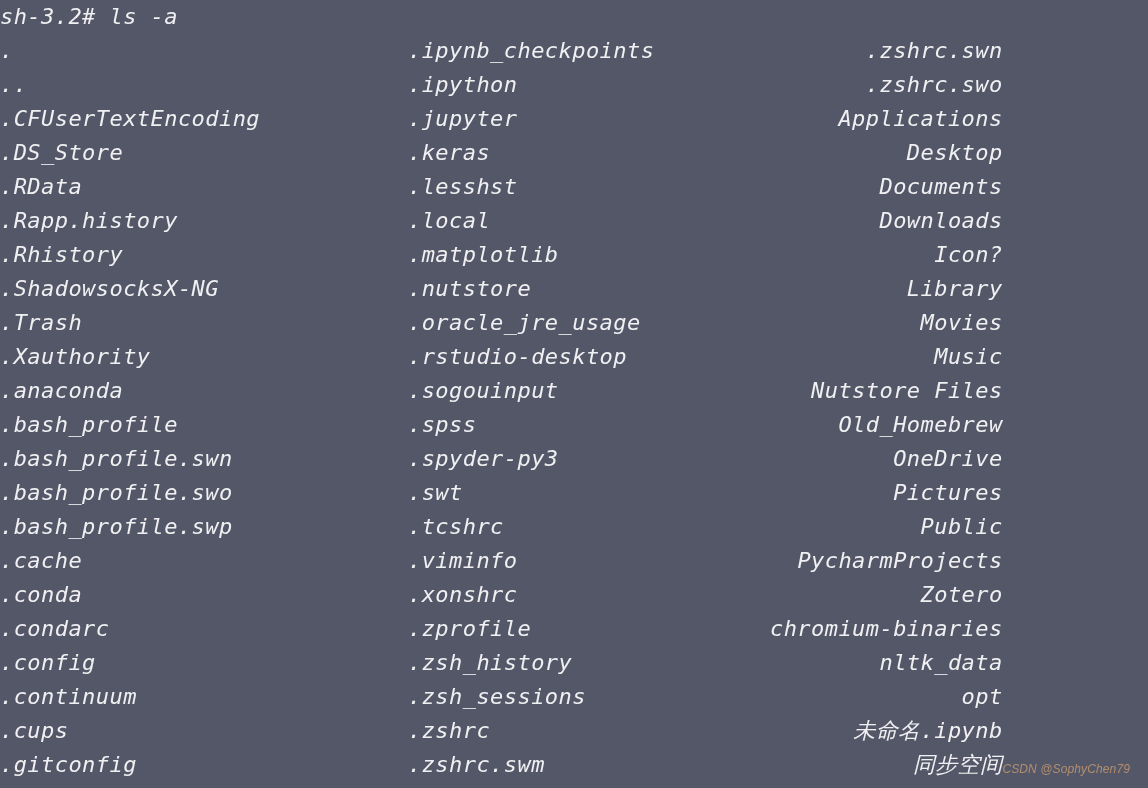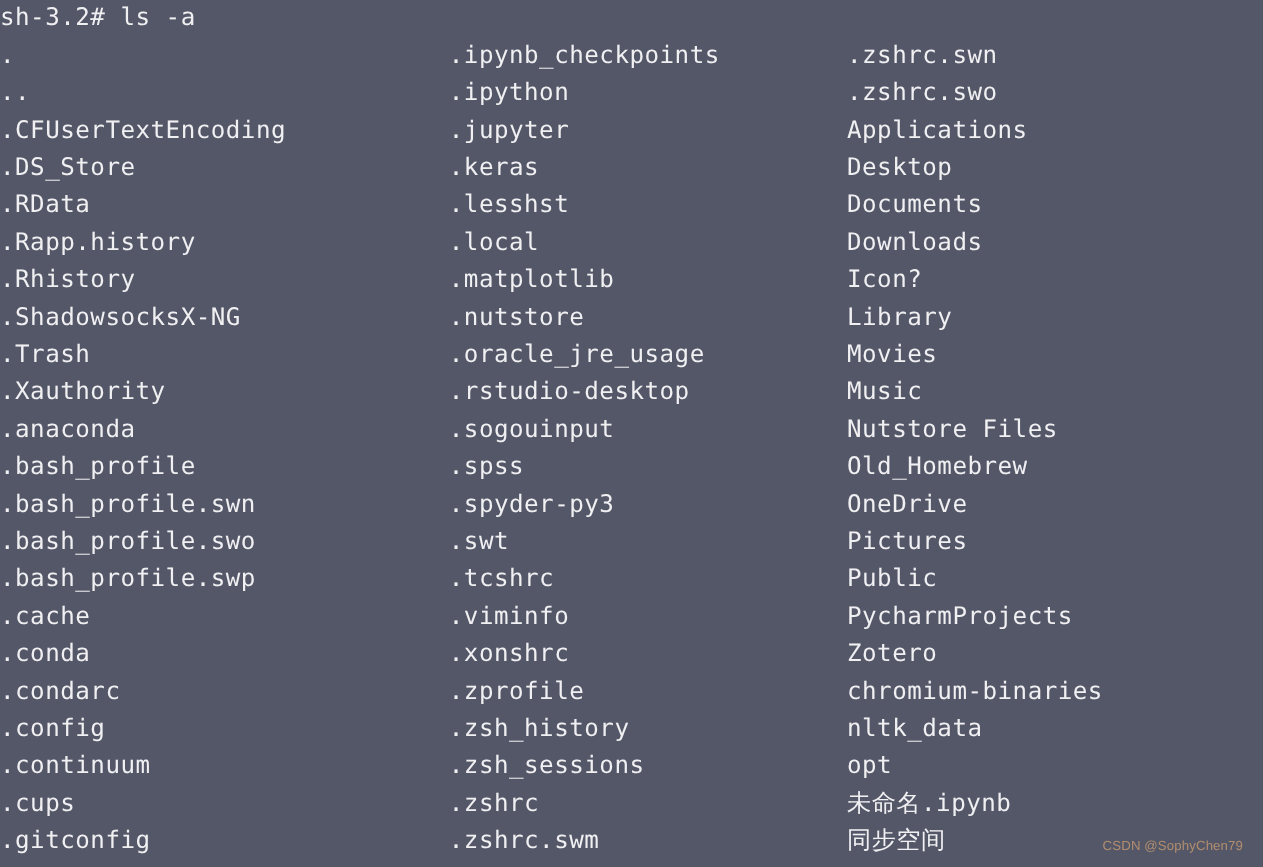--- a/index.html
+++ b/index.html
@@ -11,20 +11,21 @@
   #terminal {
     position: relative;
     width: 1148px;
     height: 788px;
     background: #545768;
     overflow: hidden;
     font-family: "DejaVu Sans Mono", "Liberation Mono", monospace;
     font-size: 22px;
     line-height: 34px;
     color: #f0f0f2;
+    font-style: italic;
     -webkit-font-smoothing: antialiased;
   }
   .prompt-line {
     position: absolute;
     left: 0;
     top: 0;
     height: 34px;
     white-space: pre;
     letter-spacing: 0.02em;
   }
@@ -35,21 +36,21 @@
     width: 1148px;
   }
   .col {
     position: absolute;
     top: 0;
     white-space: pre;
     letter-spacing: 0.02em;
   }
   #col-0 { left: 0px; }
   #col-1 { left: 408px; }
-  #col-2 { left: 770px; }
+  #col-2 { left: 770px; text-align: right; }
   .entry {
     height: 34px;
     white-space: pre;
   }
   .watermark {
     position: absolute;
     right: 18px;
     bottom: 8px;
     font-family: "Liberation Sans", "DejaVu Sans", sans-serif;
     font-size: 12px;

